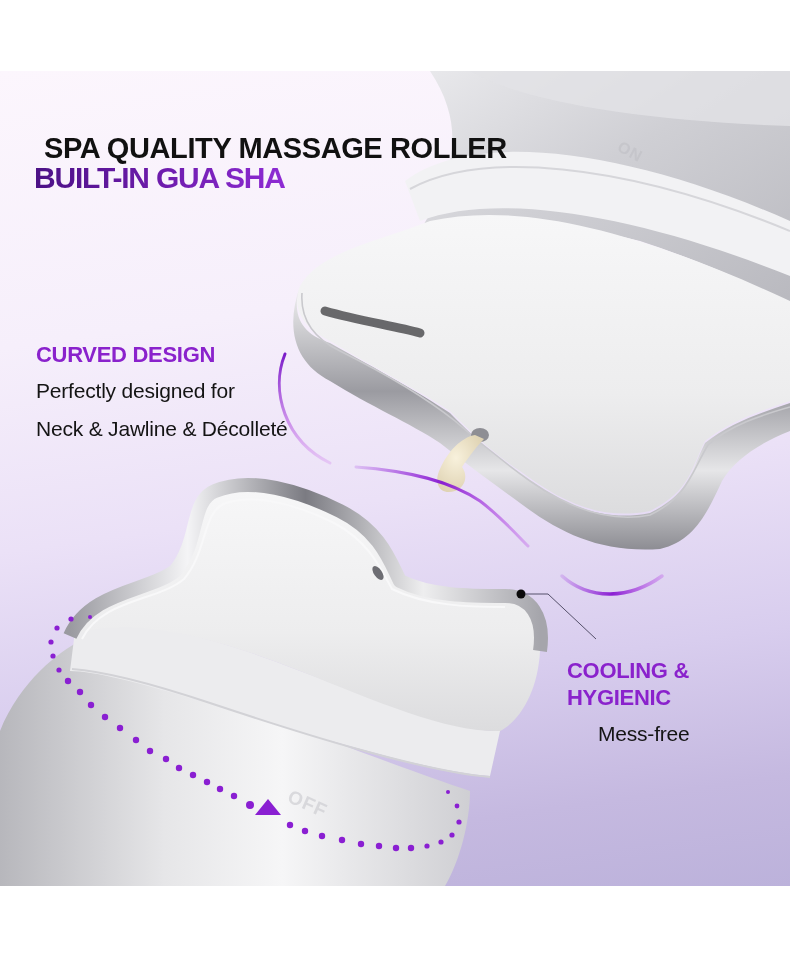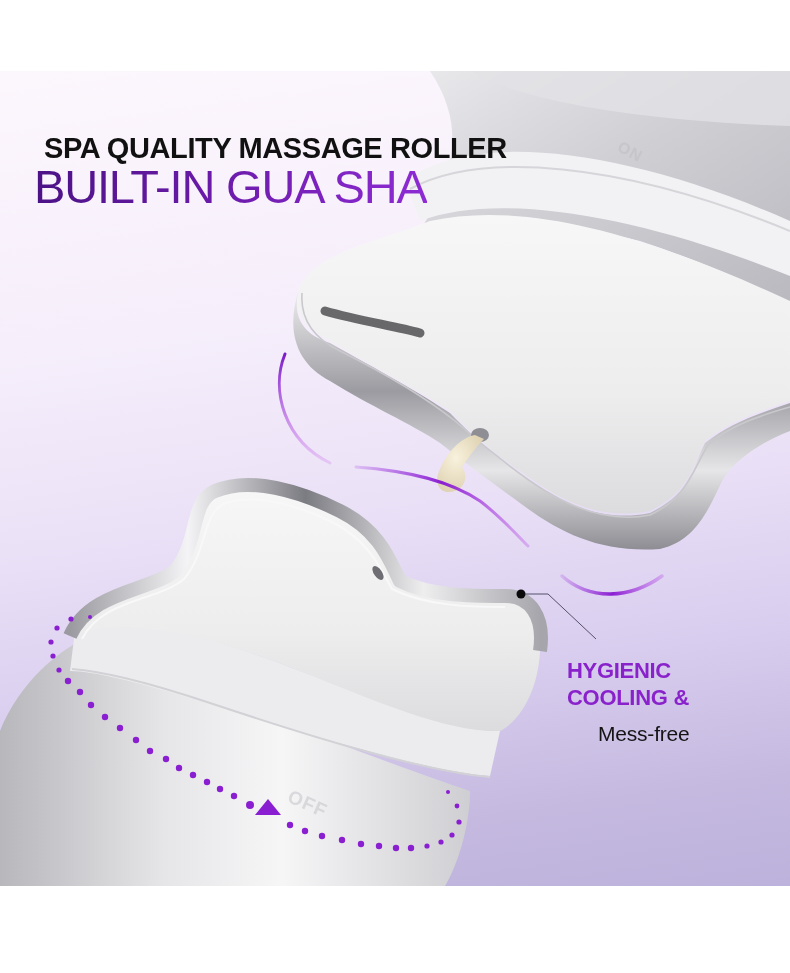--- a/index.html
+++ b/index.html
@@ -8,21 +8,21 @@
       position: absolute; left: 0; top: 71px; width: 790px; height: 815px; overflow: hidden;
       background: linear-gradient(172deg, #fcf6fd 0%, #f6effb 30%, #ebe1f7 52%, #d8cdee 72%, #c5b9e0 88%, #bcb2db 100%);
     }
     .art { position: absolute; left: 0; top: 0; width: 790px; height: 815px; }
     .headline-small {
       position: absolute; left: 36px; top: 55px; margin: 8px;
       font-weight: 700; font-size: 29px; letter-spacing: -0.4px; color: #111111; line-height: 1;
     }
     .headline-big {
       position: absolute; left: 34px; top: 92px; margin: 0;
-      font-weight: 400; font-size: 47px; letter-spacing: -1.2px; line-height: 1;
+      font-weight: 700; font-size: 30px; letter-spacing: -1.2px; line-height: 1;
       background: linear-gradient(90deg, #4c1286 0%, #6a1aa8 45%, #8e2bd4 100%);
       -webkit-background-clip: text; background-clip: text; color: transparent;
     }
     .feature { position: absolute; }
     .feature-title { font-weight: 700; font-size: 22px; color: #8a22cc; line-height: 27px; letter-spacing: -0.3px; margin: 0; }
     .feature-desc { font-size: 21px; color: #141414; line-height: 30px; margin: 0; letter-spacing: -0.2px; }
     .f-curved { left: 36px; top: 270px; }
     .f-curved .feature-desc { margin-top: 8px; }
     .f-cooling { left: 567px; top: 586px; }
     .f-cooling .feature-desc { margin-top: 8px; margin-left: 31px; }
@@ -161,20 +161,25 @@
       <circle cx="448" cy="721" r="2"></circle>
     </g>
   </svg>
 
   <span class="engraving eng-on">ON</span>
   <span class="engraving eng-off">OFF</span>
 
   <h2 class="headline-small">SPA QUALITY MASSAGE ROLLER</h2>
   <h1 class="headline-big">BUILT-IN GUA SHA</h1>
 
+  <div class="feature f-curved">
+    <p class="feature-title">CURVED DESIGN</p>
+    <p class="feature-desc">Perfectly designed for</p>
+    <p class="feature-desc">Neck &amp; Jawline &amp; Décolleté</p>
+  </div>
 
   <div class="feature f-cooling">
+    <p class="feature-title">COOLING &amp;</p>
     <p class="feature-title">HYGIENIC</p>
-    <p class="feature-title">COOLING &amp;</p>
     <p class="feature-desc">Mess-free</p>
   </div>
 
 </div>
 
 </body></html>

